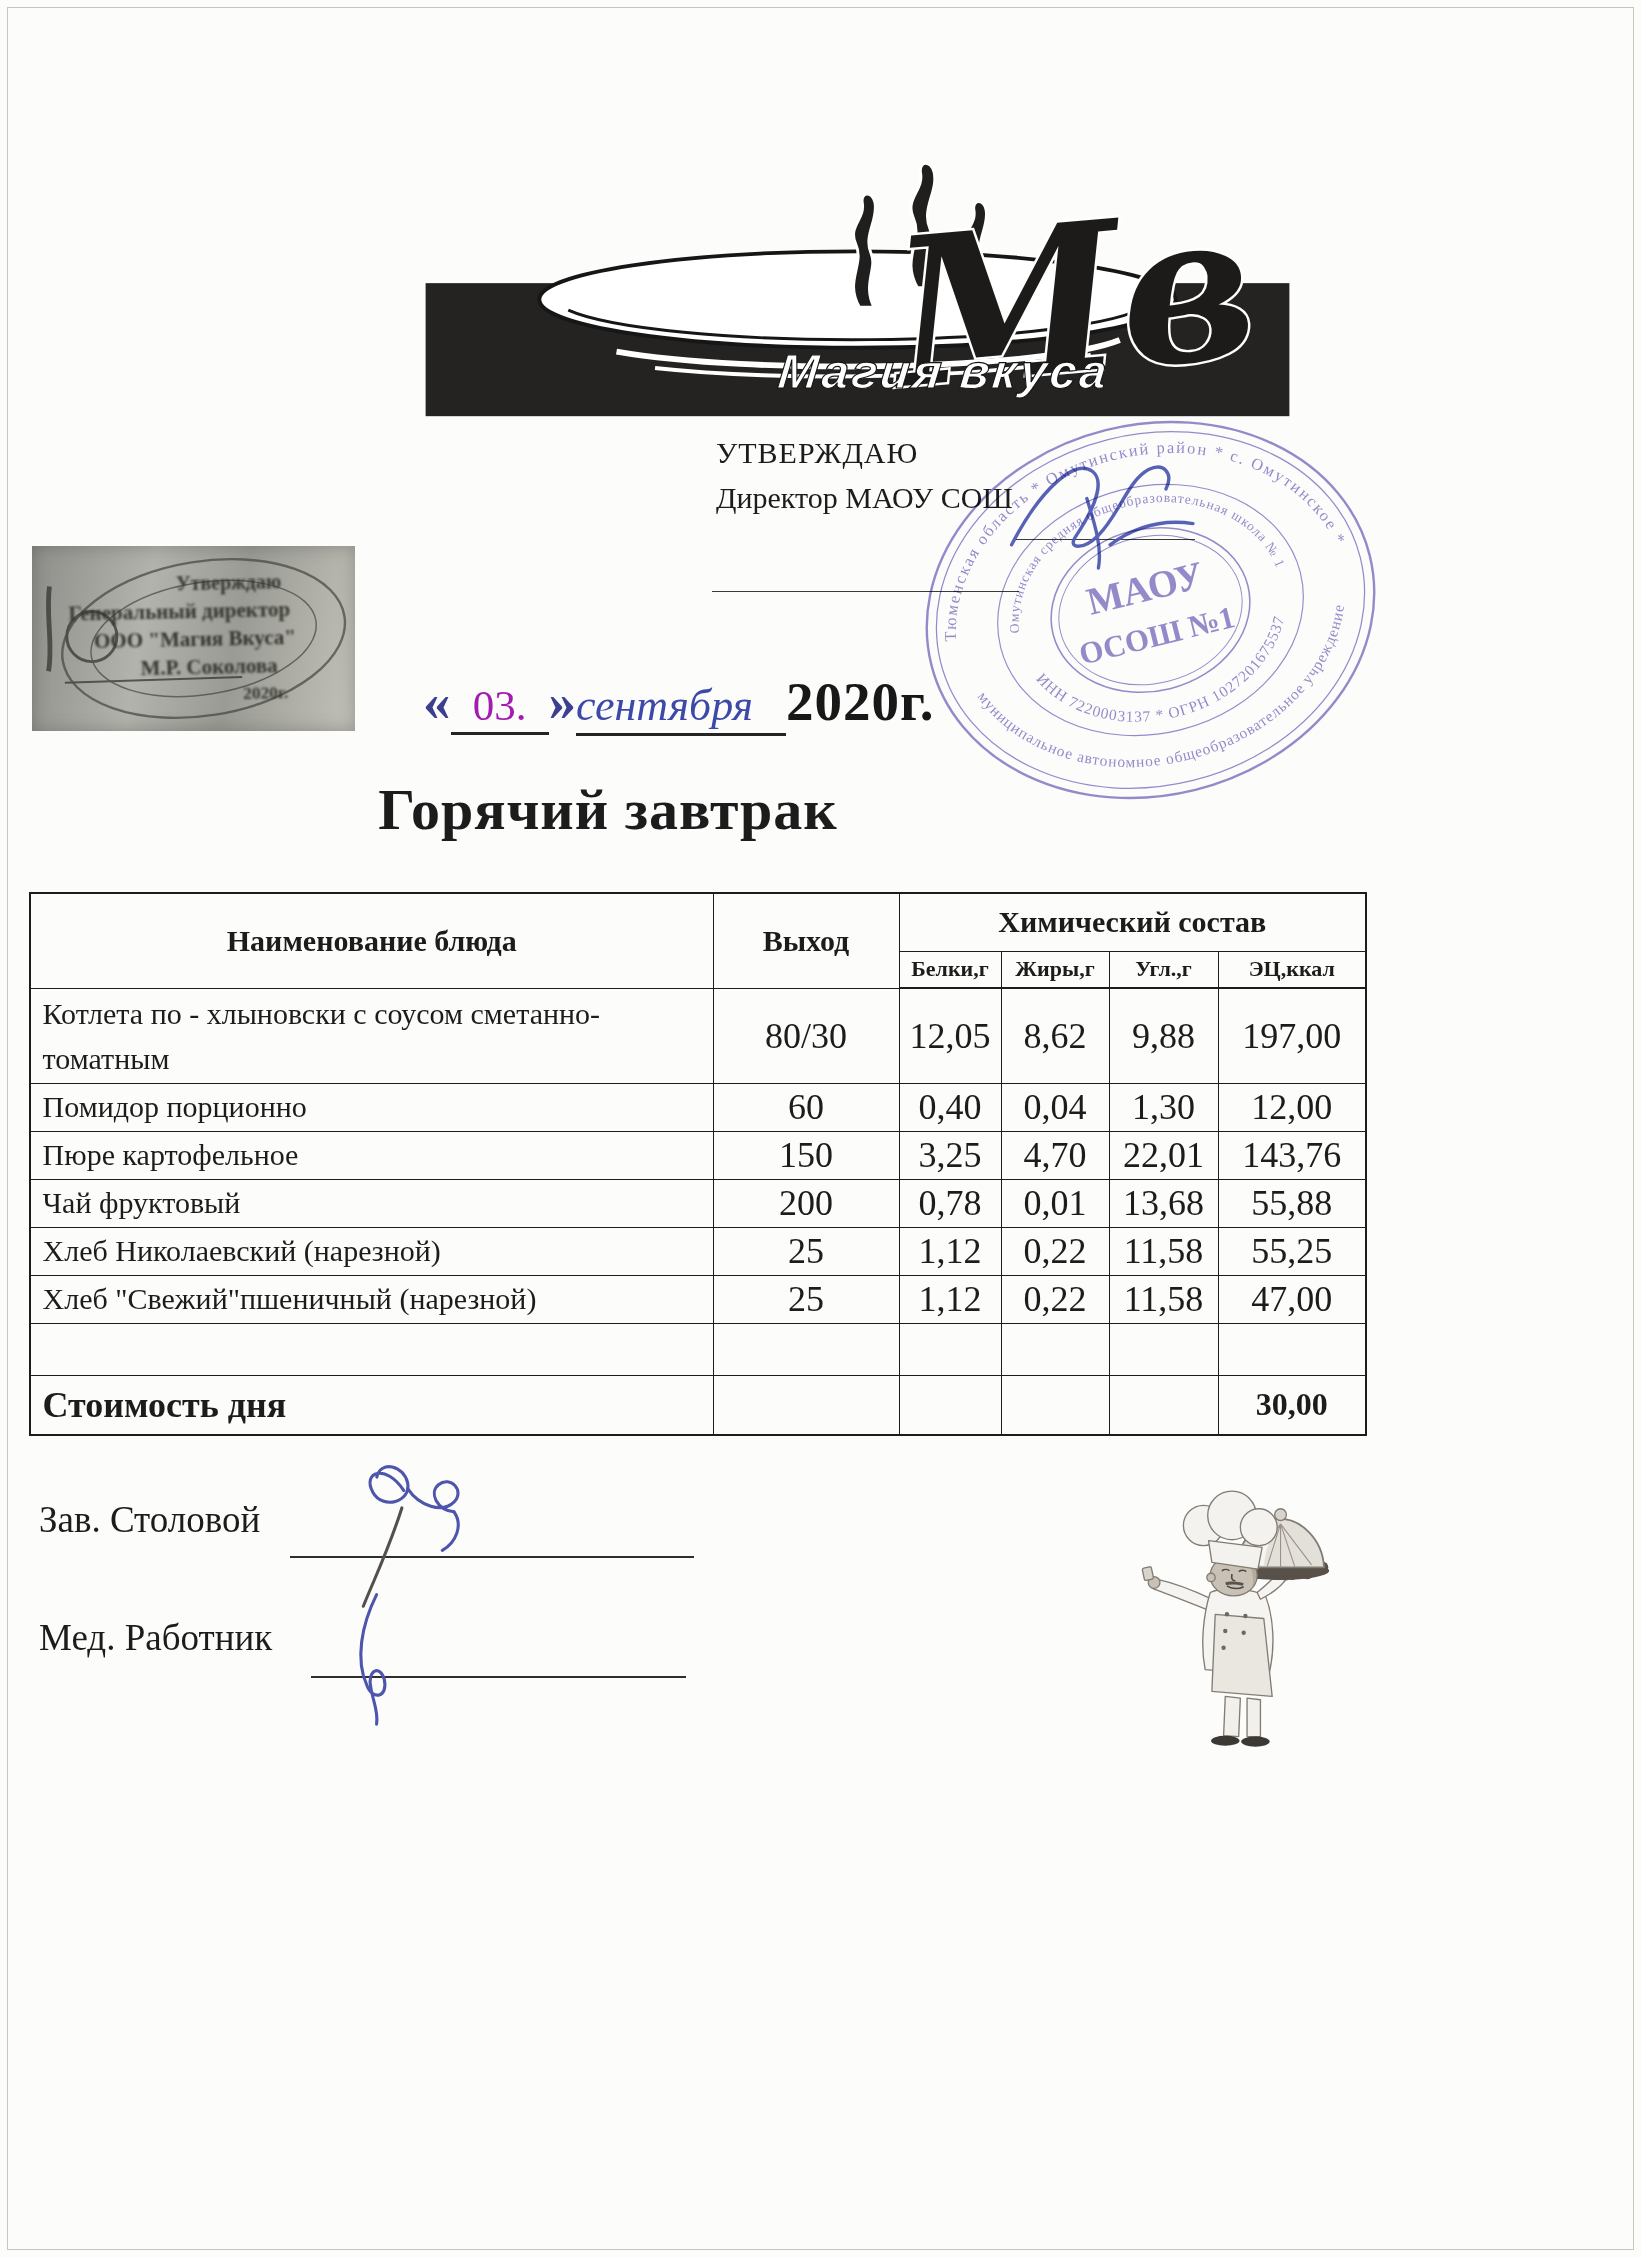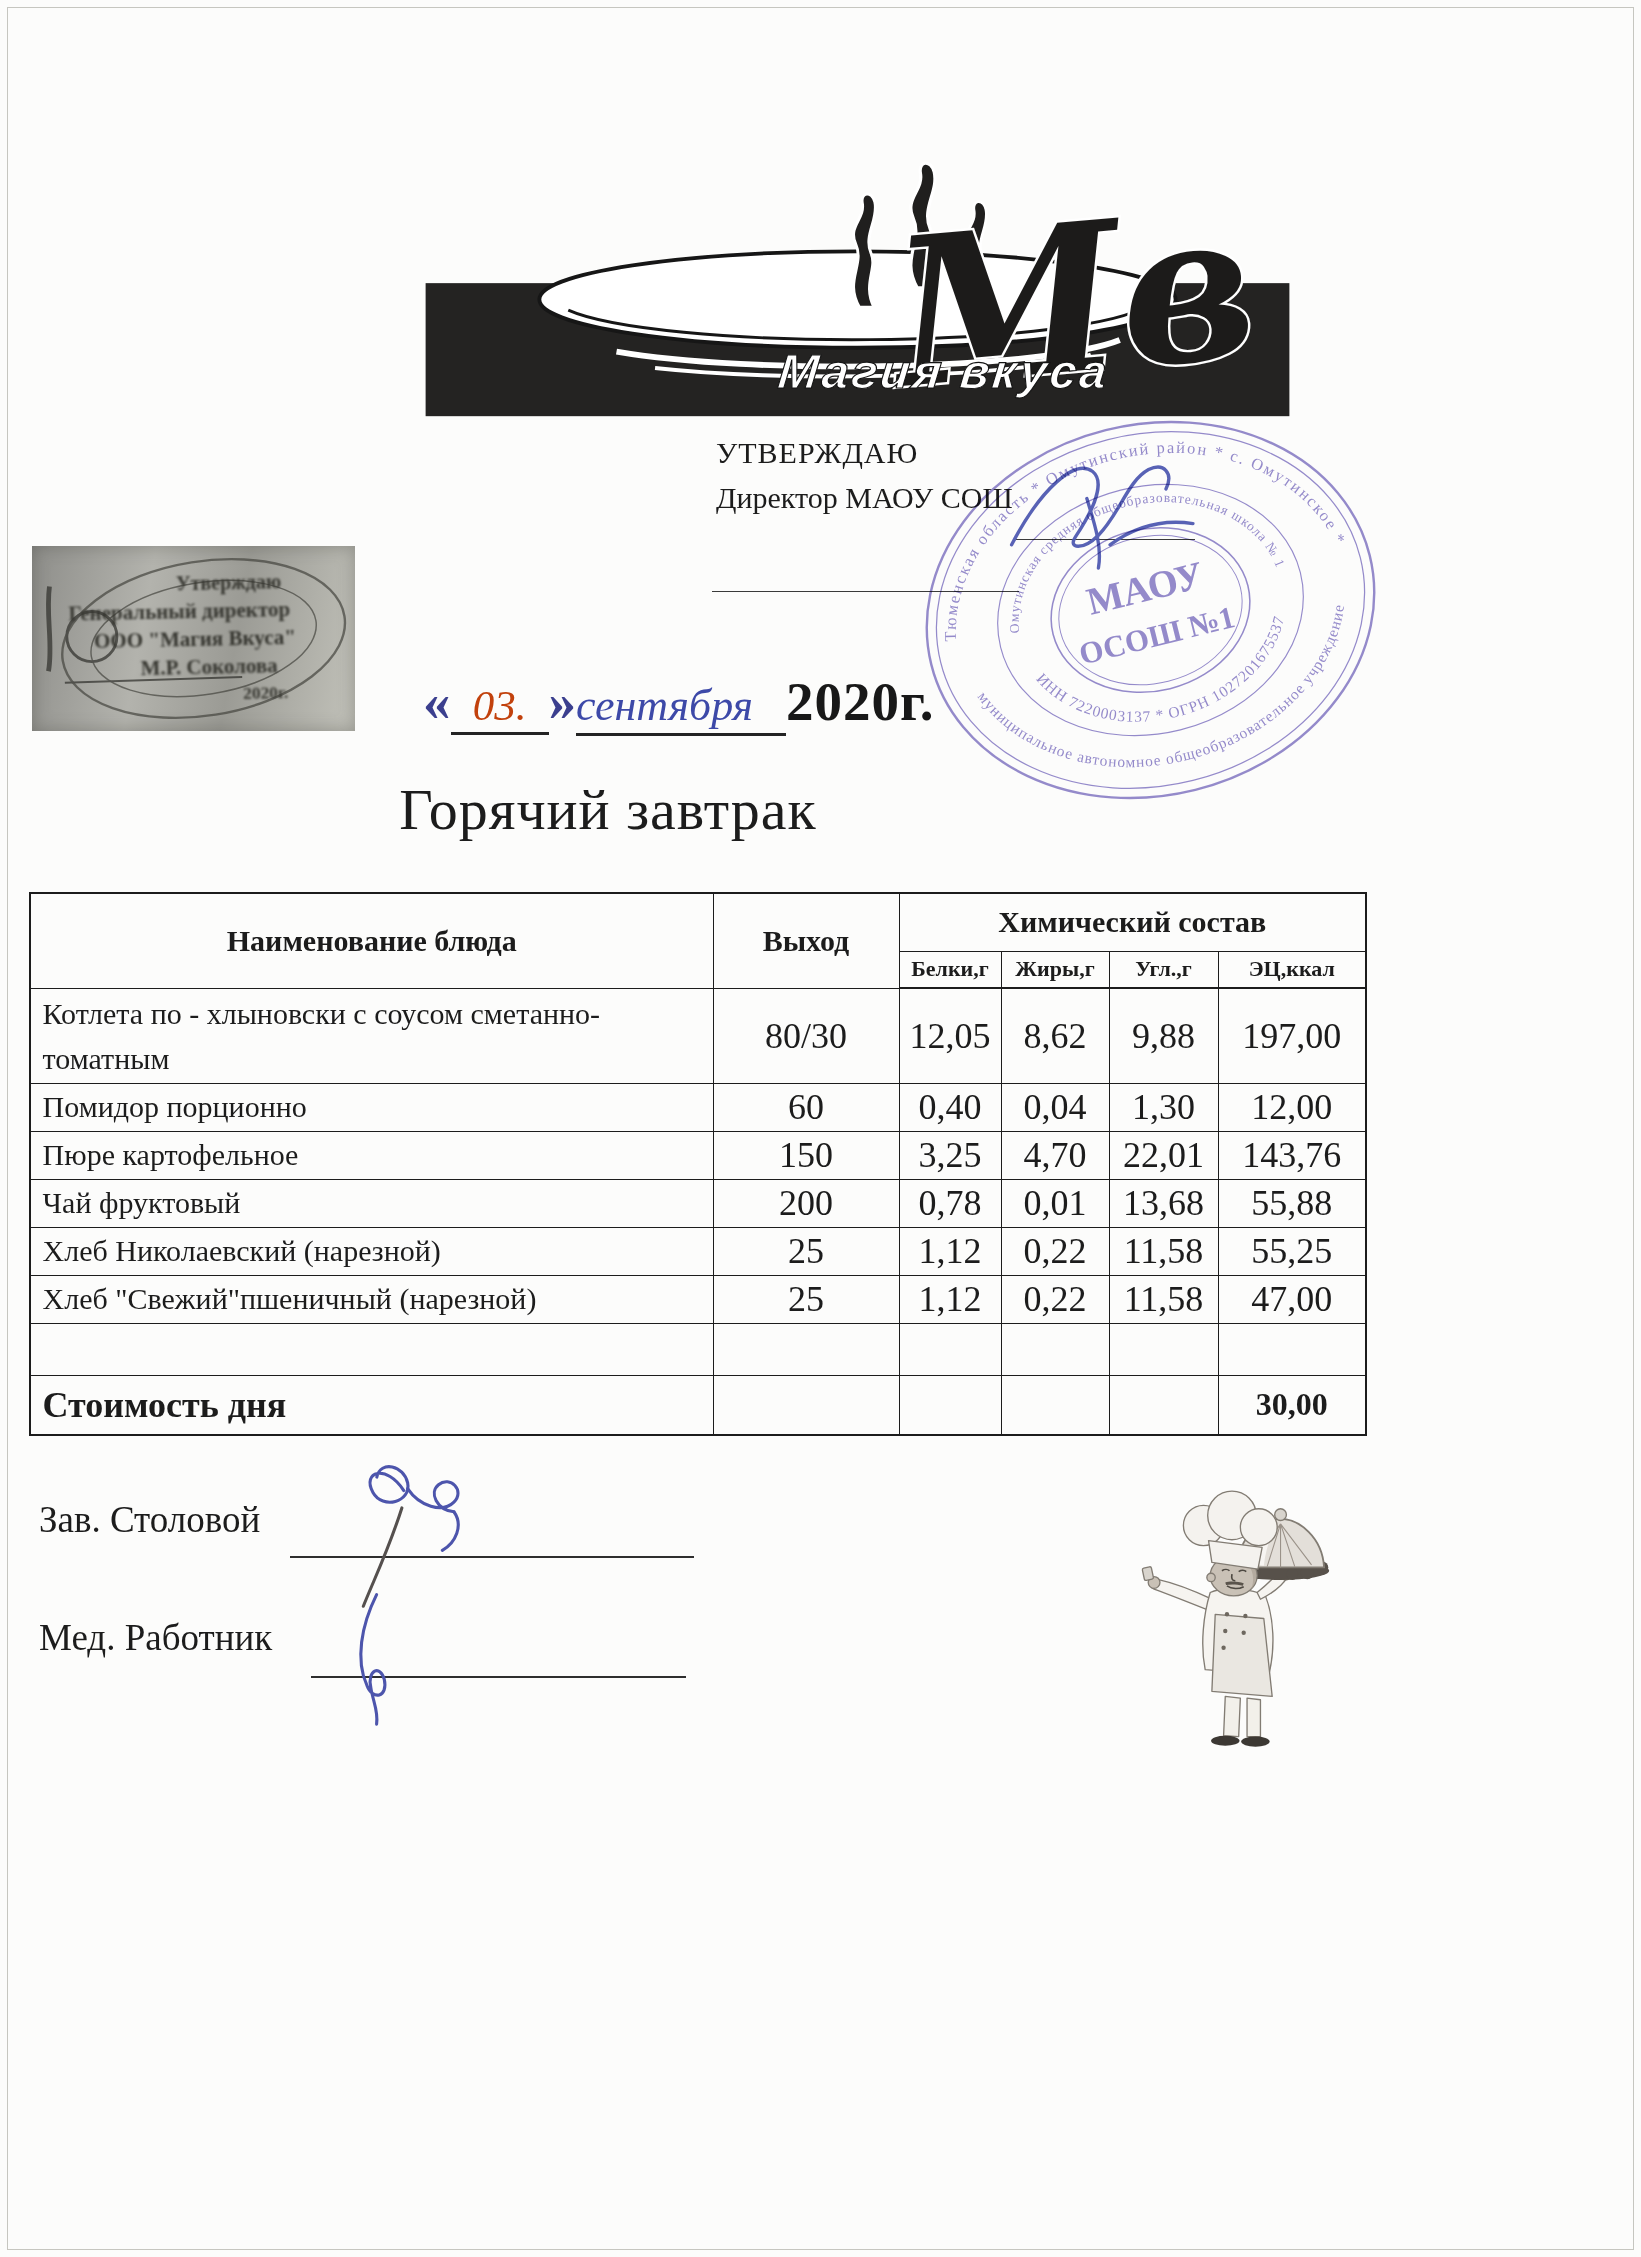--- a/index.html
+++ b/index.html
@@ -36,27 +36,27 @@
 
   
   .stamp-svg{position:absolute;left:913px;top:415px;mix-blend-mode:multiply;opacity:.85;}
   .dir-sign-svg{position:absolute;left:994px;top:431px;}
 
   
   .menu-title{position:absolute;left:406px;top:566px;width:425px;text-align:center;
     font-size:68px;font-weight:bold;letter-spacing:2.9px;}
   .date-row{position:absolute;left:423px;top:670px;display:flex;align-items:baseline;}
   .q{font-size:55px;font-weight:bold;color:#3b3f8e;}
-  .d-day{width:98px;text-align:center;font-size:43px;font-style:italic;color:#c2410c;
+  .d-day{width:98px;text-align:center;font-size:43px;color:#a21caf;
     border-bottom:3.9px solid #242424;padding-bottom:1.9px;}
   .d-month{width:210px;text-align:left;font-size:44px;font-style:italic;color:#3d49a8;
     border-bottom:3.9px solid #242424;padding-bottom:1.9px;}
   .d-year{font-size:55px;font-weight:bold;letter-spacing:1px;color:#181818;}
   .section-title{position:absolute;left:222px;top:776px;width:772px;text-align:center;
-    font-size:58px;font-weight:normal;letter-spacing:1px;}
+    font-size:58px;font-weight:bold;letter-spacing:1px;}
 
   
   .menu-table{position:absolute;left:29px;top:892px;width:1336px;border-collapse:collapse;
     table-layout:fixed;border:2.9px solid #1c1c1c;}
   .menu-table th,.menu-table td{border:1.9px solid #1c1c1c;padding:0;vertical-align:middle;}
   .menu-table tr.h1{height:58px;margin-top:6px;}
   .menu-table tr.h2{height:37px;}
   .menu-table tr.h2 th{border-bottom:2.9px solid #1c1c1c;font-size:22px;}
   .menu-table th{font-size:30px;font-weight:bold;text-align:center;}
   .menu-table tbody tr{height:48px;}

